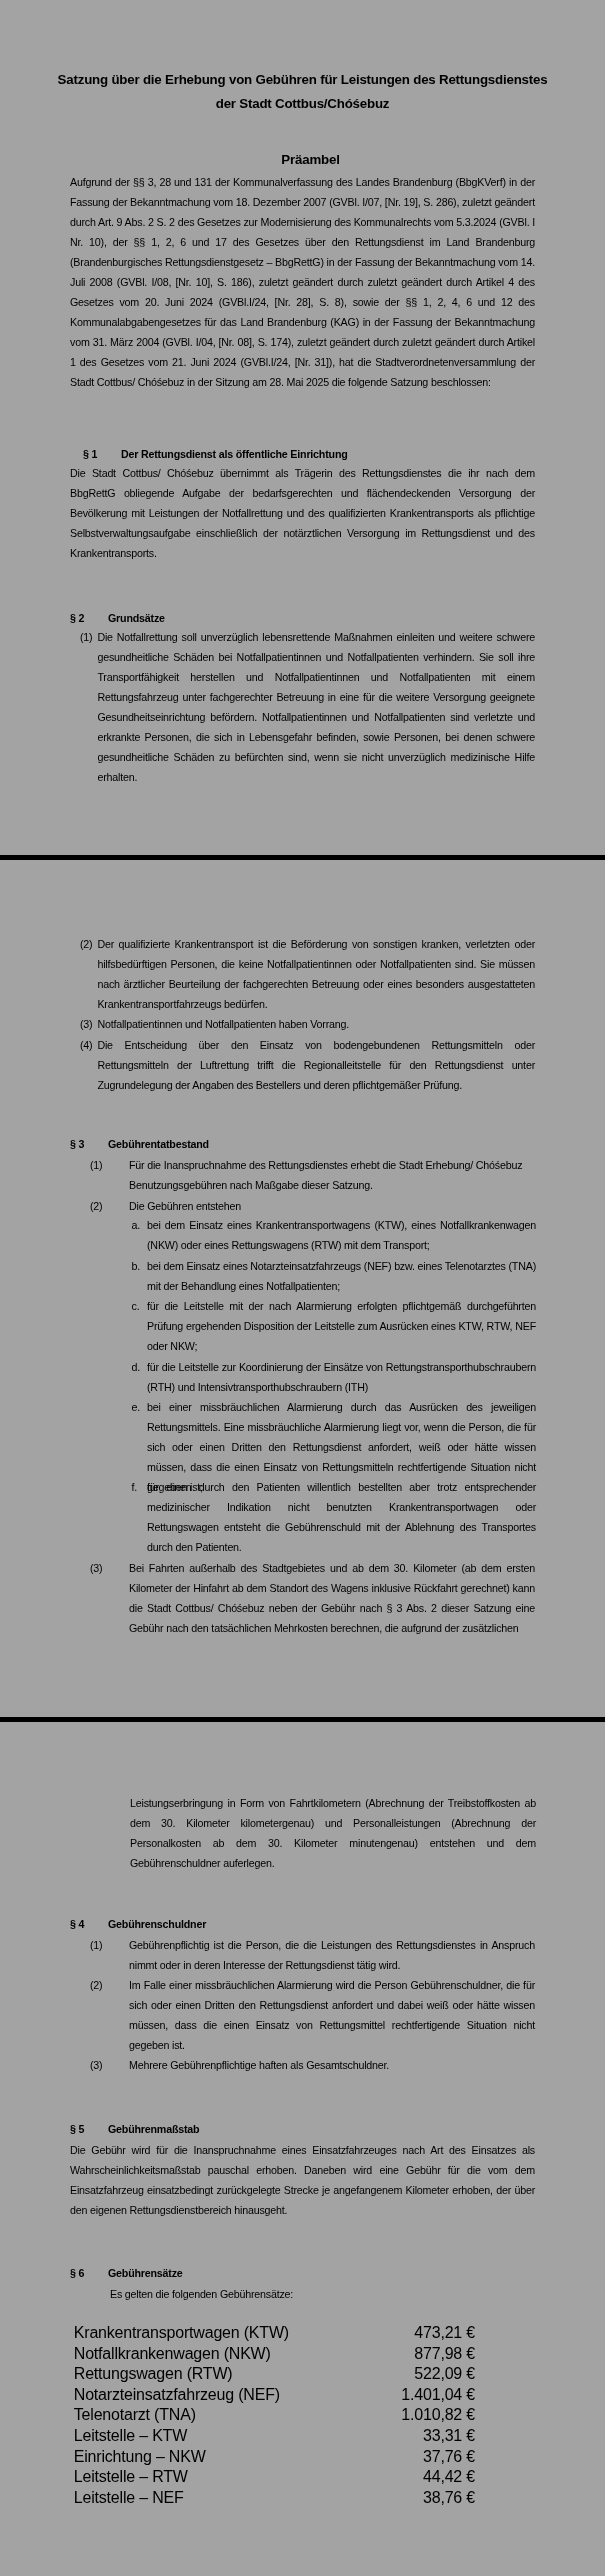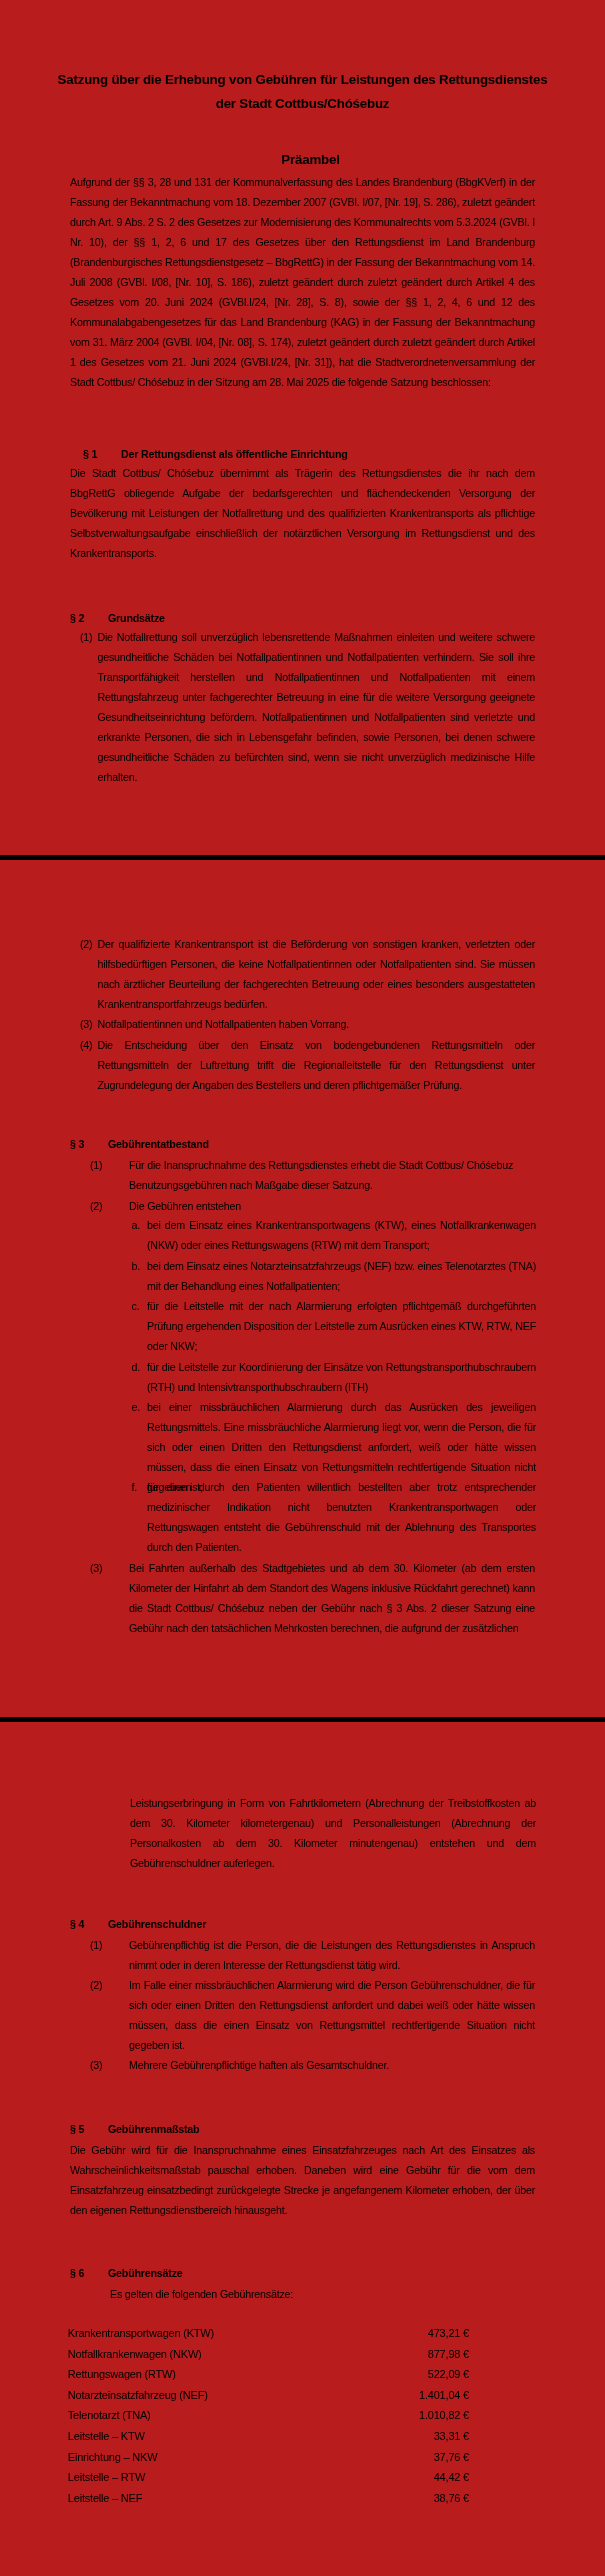--- a/index.html
+++ b/index.html
@@ -1,17 +1,17 @@
 <!DOCTYPE html>
 <html lang="de" style="font-size:12.2px"><head>
 <meta charset="utf-8">
 <style>
   html, body { margin:0; padding:0; background:#ffffff; }
   .canvas {
-    position:relative; width:605px; height:2576px; background:#b91c1c;
+    position:relative; width:605px; height:2576px; background:#a3a3a3;
     font-family:"Liberation Sans", sans-serif; color:#000000; overflow:hidden;
   }
   .sep { position:absolute; left:0; width:605px; height:4.6px; background:#000000; }
   .abs { position:absolute; }
   .body-text {
     left:70px; width:465px; font-size:10.7px; line-height:20px;
     letter-spacing:-0.2px;
   }
   .just { text-align:justify; }
   .center-line {
@@ -27,21 +27,21 @@
   .lvl2 .marker { left:10px; }
   .lvl2 .txt { padding-left:27.4px; }
   
   .lvl3 .marker { left:20px; }
   .lvl3 .txt { padding-left:59px; }
   
   .sub { left:130px; width:406px; }
   .sub .marker { left:1.5px; }
   .sub .txt { padding-left:17px; }
   .cont { left:130px; width:406px; }
-  .fee-table { position:absolute; left:64px; width:405px; font-size:11px;
+  .fee-table { position:absolute; left:70px; width:405px; font-size:16px;
     line-height:20.6px; letter-spacing:-0.2px; }
   .fee-row { display:flex; justify-content:space-between; }
   .fee-label { padding-left:3.8px; }
 </style>
 </head>
 <body>
 
 <div class="canvas">
 
   <div class="sep" style="top:855px;"></div>
@@ -78,21 +78,21 @@
   <div class="item lvl2 body-text" style="top:1035px;">
     <span class="marker">(4)</span>
     <span class="txt just">Die Entscheidung über den Einsatz von bodengebundenen Rettungsmitteln oder Rettungsmitteln der Luftrettung trifft die Regionalleitstelle für den Rettungsdienst unter Zugrundelegung der Angaben des Bestellers und deren pflichtgemäßer Prüfung.</span>
   </div>
 
   <div class="abs body-text heading" style="top:1134px;">
     <span class="num">§ 3</span><span>Gebührentatbestand</span>
   </div>
   <div class="item lvl3 body-text" style="top:1155px;">
     <span class="marker">(1)</span>
-    <span class="txt">Für die Inanspruchnahme des Rettungsdienstes erhebt die Stadt Cottbus/ Chóśebuz Benutzungsgebühren nach Maßgabe dieser Satzung.</span>
+    <span class="txt">Für die Inanspruchnahme des Rettungsdienstes erhebt die Stadt Erhebung/ Chóśebuz Benutzungsgebühren nach Maßgabe dieser Satzung.</span>
   </div>
   <div class="item lvl3 body-text" style="top:1196px;">
     <span class="marker">(2)</span>
     <span class="txt">Die Gebühren entstehen</span>
   </div>
   <div class="item sub body-text" style="top:1215px;">
     <span class="marker">a.</span>
     <span class="txt just">bei dem Einsatz eines Krankentransportwagens (KTW), eines Notfallkrankenwagen (NKW) oder eines Rettungswagens (RTW) mit dem Transport;</span>
   </div>
   <div class="item sub body-text" style="top:1256px;">

